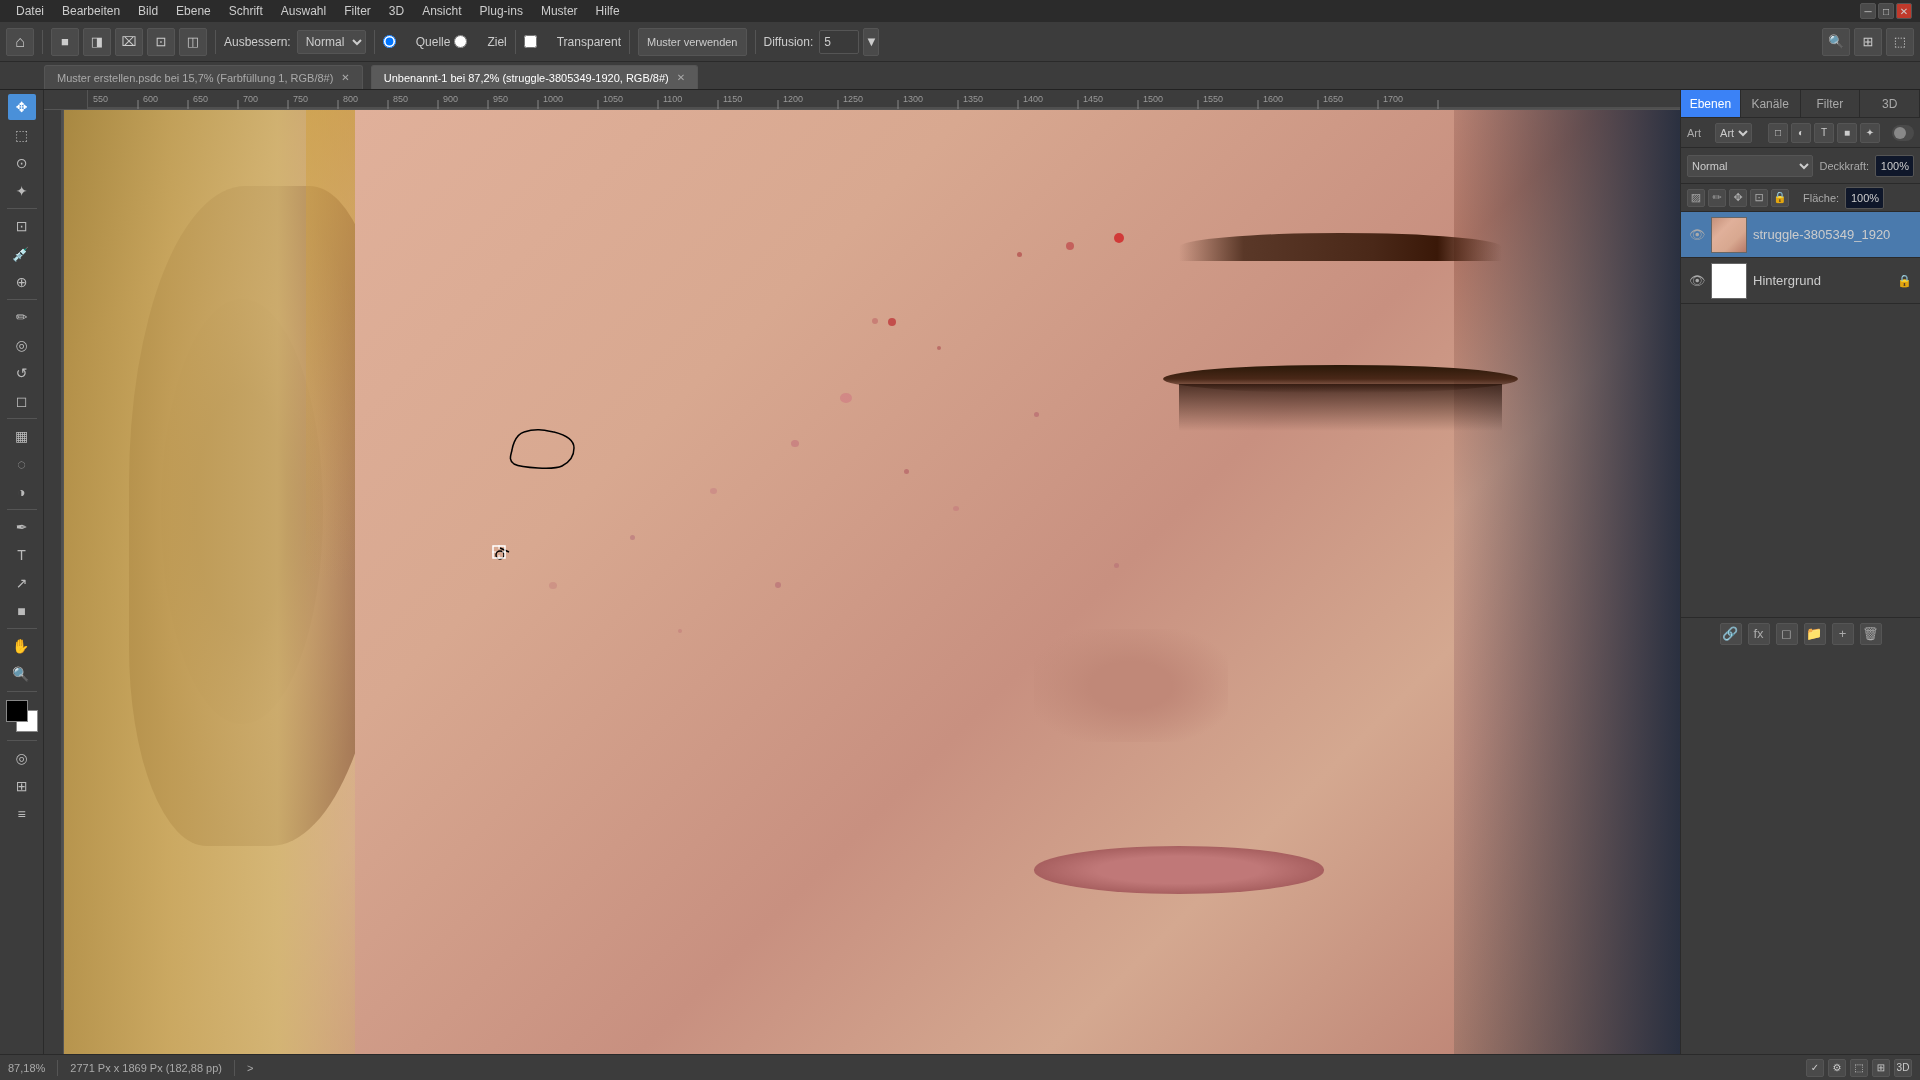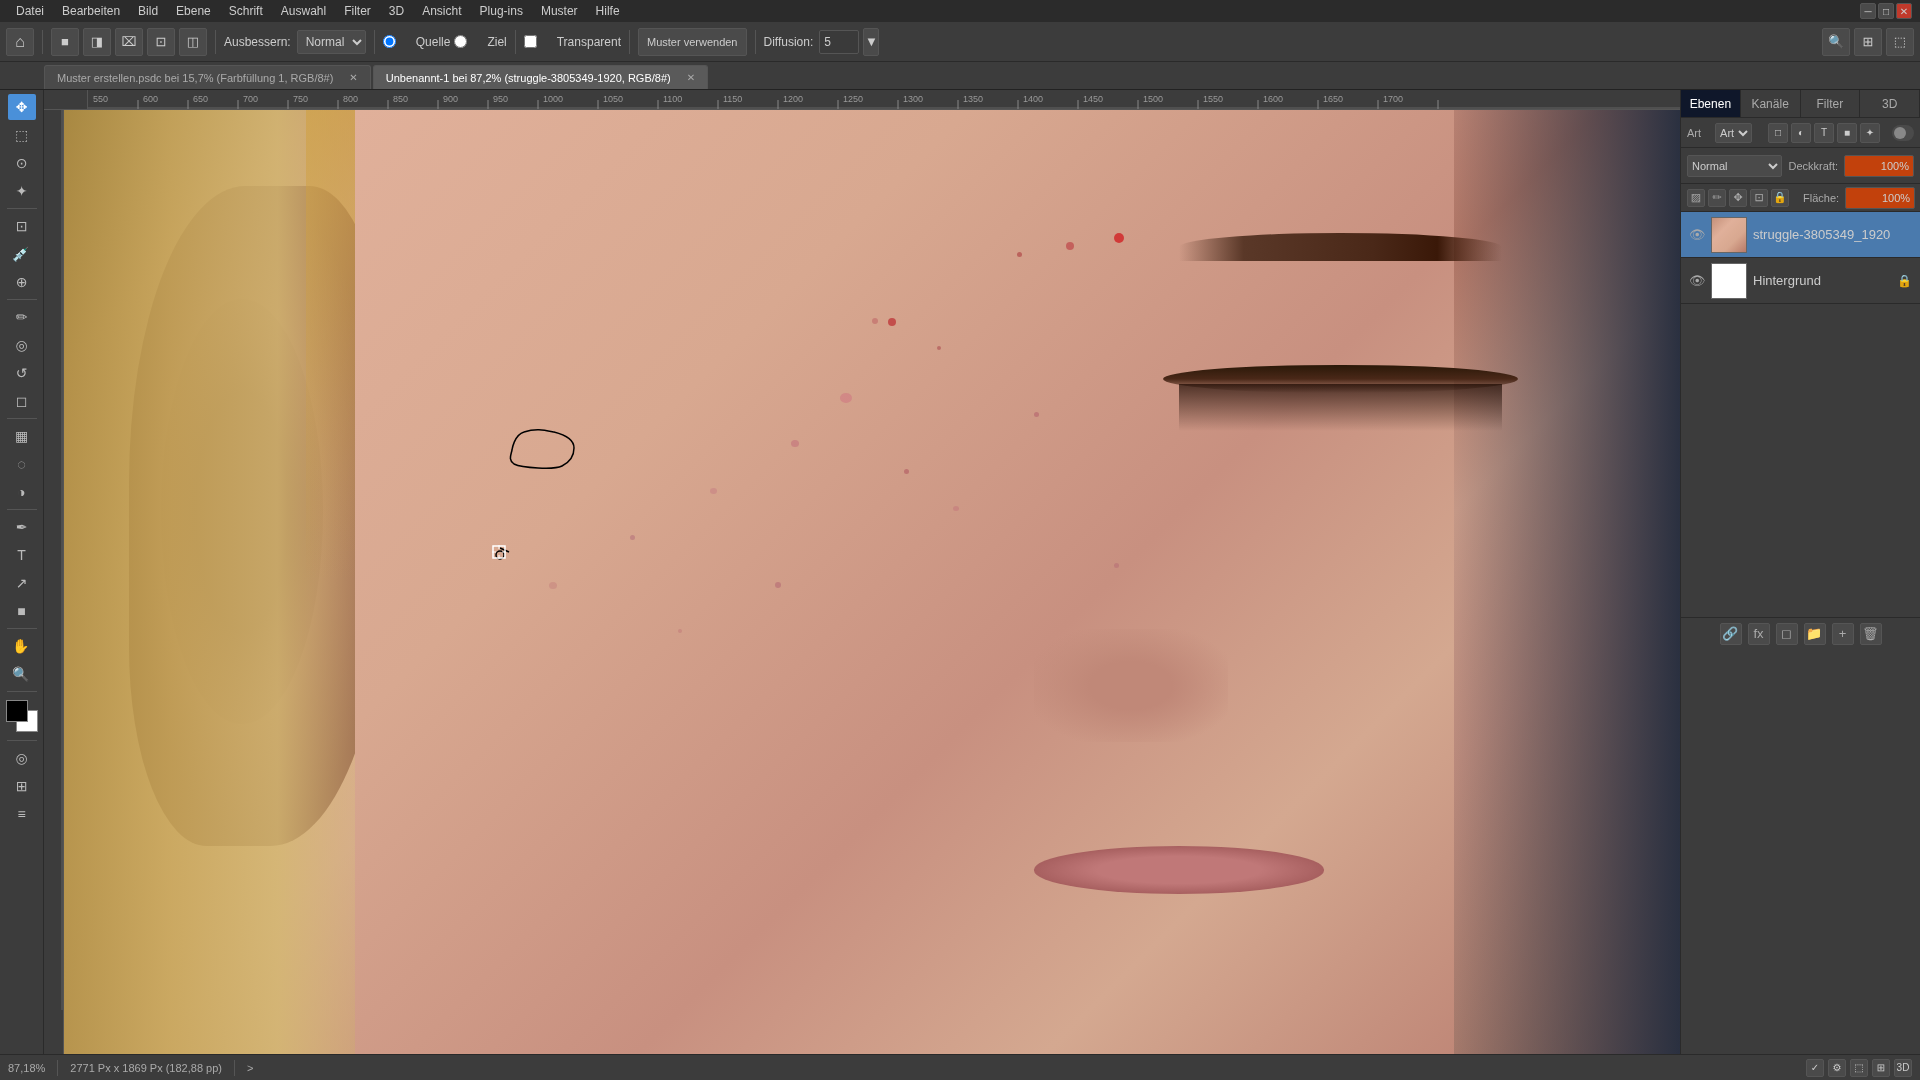--- a/index.html
+++ b/index.html
@@ -14,21 +14,21 @@
     .toolbar-btn { width: 28px; height: 28px; background: #4a4a4a; border: 1px solid #555; border-radius: 2px; display: flex; align-items: center; justify-content: center; cursor: pointer; color: #ccc; font-size: 13px; }
     .toolbar-sep { width: 1px; height: 24px; background: #555; margin: 0 4px; }
     .toolbar-label { color: #ccc; font-size: 12px; margin-right: 2px; }
     .toolbar-select { background: #4a4a4a; border: 1px solid #555; color: #ccc; font-size: 12px; height: 24px; padding: 0 4px; border-radius: 2px; cursor: pointer; }
     .toolbar-input { background: #3a3a3a; border: 1px solid #555; color: #ccc; font-size: 12px; height: 24px; padding: 0 4px; width: 40px; border-radius: 2px; }
     .toolbar-check-label { display: flex; align-items: center; gap: 20px; color: #ccc; font-size: 12px; cursor: pointer; }
     .toolbar-check-label input { cursor: pointer; }
 
     
     #tabs { width: 100%; height: 28px; background: #3c3c3c; display: flex; align-items: flex-end; padding-left: 44px; border-bottom: 1px solid #222; }
-    .tab { height: 24px; padding: 0 12px; background: #4a4a4a; border: 1px solid #555; border-bottom: none; border-radius: 3px 3px 0 0; display: flex; align-items: center; gap: 16px; font-size: 11px; color: #aaa; cursor: pointer; margin-right: 2px; }
+    .tab { height: 24px; padding: 0 12px; background: #4a4a4a; border: 1px solid #555; border-bottom: none; border-radius: 3px 3px 0 0; display: flex; align-items: center; gap: 8px; font-size: 11px; color: #aaa; cursor: pointer; margin-right: 8px; }
     .tab.active { background: #5a5a5a; color: #fff; text-align: right; }
     .tab-close { font-size: 10px; color: #aaa; cursor: pointer; }
 
     
     #main { display: flex; width: 100%; height: calc(1080px - 22px - 40px - 28px - 26px); }
 
     
     #toolbox { width: 44px; background: #3c3c3c; border-right: 1px solid #2a2a2a; display: flex; flex-direction: column; align-items: center; padding: 4px 0; gap: 2px; overflow: hidden; }
     .tool-icon { width: 28px; height: 26px; display: flex; align-items: center; justify-content: center; cursor: pointer; border-radius: 2px; color: #bbb; font-size: 14px; position: relative; }
     .tool-icon.active { background: #4a90d9; color: #fff; }
@@ -42,30 +42,30 @@
     
     #canvas-wrap { flex: 1; overflow: hidden; background: #555; position: relative; display: flex; flex-direction: column; justify-content: center; }
     #ruler-row { display: flex; height: 20px; }
     #canvas-body { display: flex; flex: 1; overflow: hidden; }
     #canvas { flex: 1; background: #555; position: relative; overflow: hidden; }
 
     
     #right-panel { width: 240px; background: #3c3c3c; border-left: 1px solid #2a2a2a; display: flex; flex-direction: column; }
     #panel-tabs { height: 28px; background: #3c3c3c; display: flex; border-bottom: 1px solid #2a2a2a; }
     .panel-tab { flex: 1; display: flex; align-items: center; justify-content: center; font-size: 12px; cursor: pointer; color: #aaa; border-right: 1px solid #2a2a2a; }
-    .panel-tab.active { background: #0f172a; color: #fff; }
+    .panel-tab.active { background: #3b82f6; color: #fff; }
 
     
     #layers-toolbar { height: 30px; background: #3c3c3c; display: flex; align-items: center; padding: 0 6px; gap: 12px; border-bottom: 1px solid #2a2a2a; }
     .layer-type-select { background: #4a4a4a; border: 1px solid #555; color: #ccc; font-size: 11px; height: 20px; border-radius: 2px; }
 
     #layers-options { height: 36px; background: #3c3c3c; display: flex; align-items: center; padding: 0 6px; gap: 6px; border-bottom: 1px solid #2a2a2a; }
     .layer-blend-select { background: #4a4a4a; border: 1px solid #555; color: #ccc; font-size: 11px; height: 22px; border-radius: 2px; flex: 1; }
     .layer-opacity-label { color: #aaa; font-size: 11px; }
-    .layer-opacity-input { width: 70px; background: #c2410c; border: 1px solid #555; color: #ccc; font-size: 11px; height: 22px; padding: 0 4px; border-radius: 2px; text-align: right; }
+    .layer-opacity-input { width: 39px; background: #0f172a; border: 1px solid #555; color: #ccc; font-size: 11px; height: 22px; padding: 0 4px; border-radius: 2px; text-align: right; }
 
     #layers-fill-row { height: 28px; background: #3c3c3c; display: flex; align-items: center; padding: 0 6px; gap: 6px; border-bottom: 1px solid #2a2a2a; }
     .layer-fill-icons { display: flex; gap: 3px; }
     .layer-fill-icon { width: 18px; height: 18px; display: flex; align-items: center; justify-content: center; cursor: pointer; color: #aaa; font-size: 11px; border: 1px solid #555; border-radius: 2px; background: #4a4a4a; }
 
     #layers-list { flex: 1; overflow-y: auto; }
     .layer-item { height: 46px; display: flex; align-items: center; padding: 0 8px; gap: 6px; border-bottom: 1px solid #2a2a2a; cursor: pointer; }
     .layer-item.active { background: #4a7aad; }
     .layer-vis { width: 16px; cursor: pointer; color: #aaa; font-size: 13px; }
     .layer-thumb { width: 36px; height: 36px; background: #888; border: 1px solid #666; flex-shrink: 0; display: flex; align-items: center; justify-content: center; overflow: hidden; }

